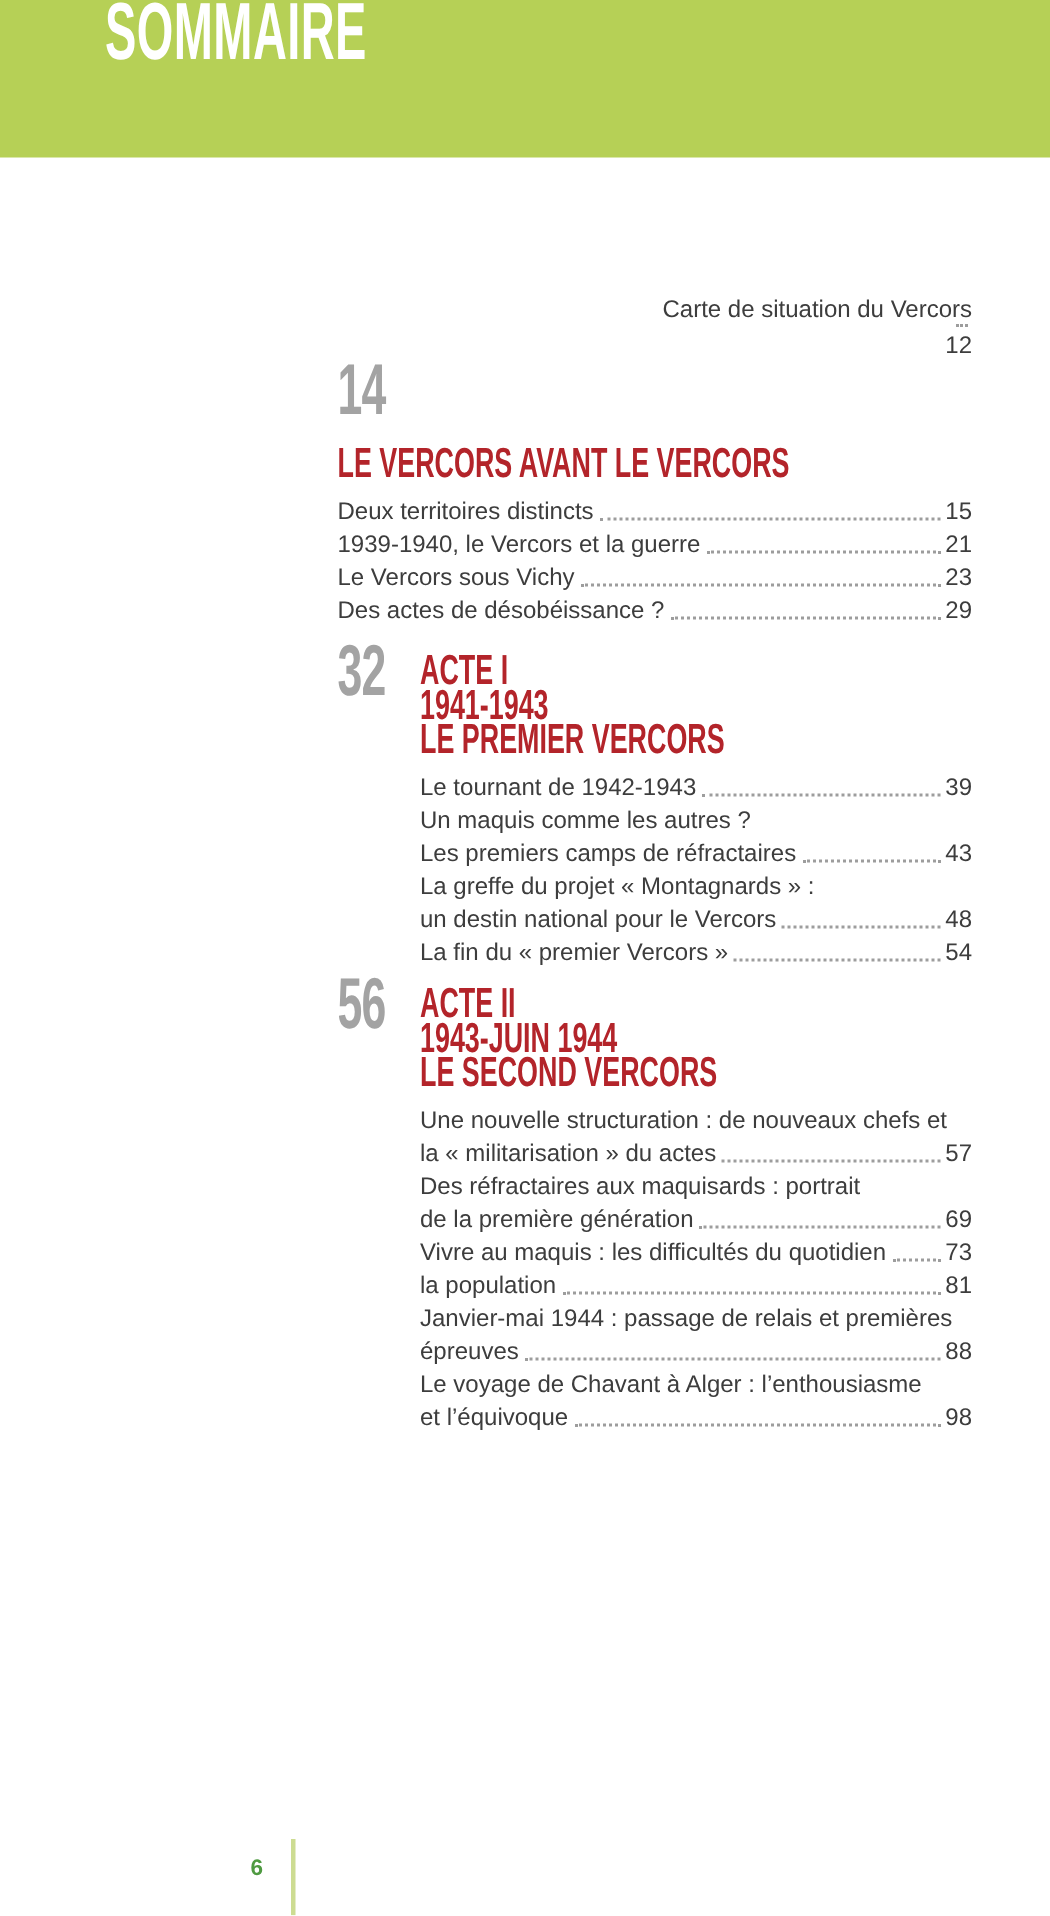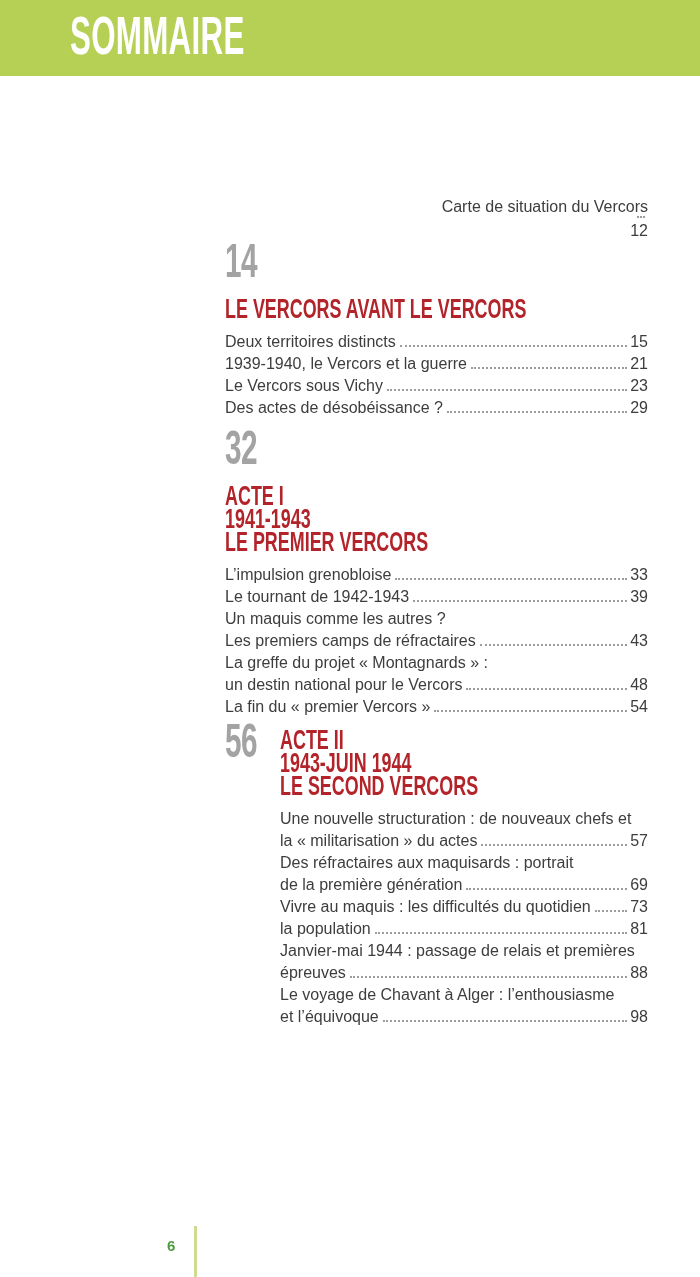--- a/index.html
+++ b/index.html
@@ -2,23 +2,23 @@
 <html style="--header-green: #b6d056; --accent-red: #b3242a; --section-number-gray: #a3a3a3; --body-text: #3d3d3d; --leader-dots: #9d9d9d; --footer-green: #4f9a41; --footer-line-green: #cddc92;"><head>
 <meta charset="utf-8">
 <style>
   html,body{margin:0;padding:0;background:#ffffff;}
   .page{
     position:relative;width:700px;height:1277px;background:#ffffff;overflow:hidden;
     font-family:"Liberation Sans",sans-serif;
   }
   
   .header{
-    position:absolute;top:0;left:0;width:700px;height:76px;
+    position:absolute;top:0;left:0;width:700px;height:105px;
     background:var(--header-green,#b6d056);
-    display:flex;align-items:center;
+    display:flex;align-items:flex-start;
   }
   .title{
     margin:0 0 7px 70px;
     font-size:54px;line-height:42px;font-weight:bold;color:#ffffff;
     letter-spacing:0.5px;white-space:nowrap;
     transform:scaleX(0.58);transform-origin:left bottom;
   }
   
   .content{position:absolute;top:198px;left:225px;width:423px;}
   .entry{
@@ -95,34 +95,29 @@
               <span class="epage">23</span>
             </div>
             <div class="entry">
               <span class="etext">Des actes de désobéissance ?</span>
               <span class="leader"></span>
               <span class="epage">29</span>
             </div>
           </div>
         </div>
       </div>
-      <div class="section" style="margin-top: 18px; flex-direction: column;">
+      <div class="section" style="margin-top: 18px;">
         <div class="secnum">32</div>
         <div class="secbody">
           <div class="heading">
             <div class="hline">ACTE I</div>
             <div class="hline">1941-1943</div>
             <div class="hline">LE PREMIER VERCORS</div>
           </div>
           <div class="entries">
-            <div class="entry">
-              <span class="etext">L’impulsion grenobloise</span>
-              <span class="leader"></span>
-              <span class="epage">33</span>
-            </div>
             <div class="entry">
               <span class="etext">Le tournant de 1942-1943</span>
               <span class="leader"></span>
               <span class="epage">39</span>
             </div>
             <div class="entry">
               <span class="etext">Un maquis comme les autres ?</span>
             </div>
             <div class="entry">
               <span class="etext">Les premiers camps de réfractaires</span>

